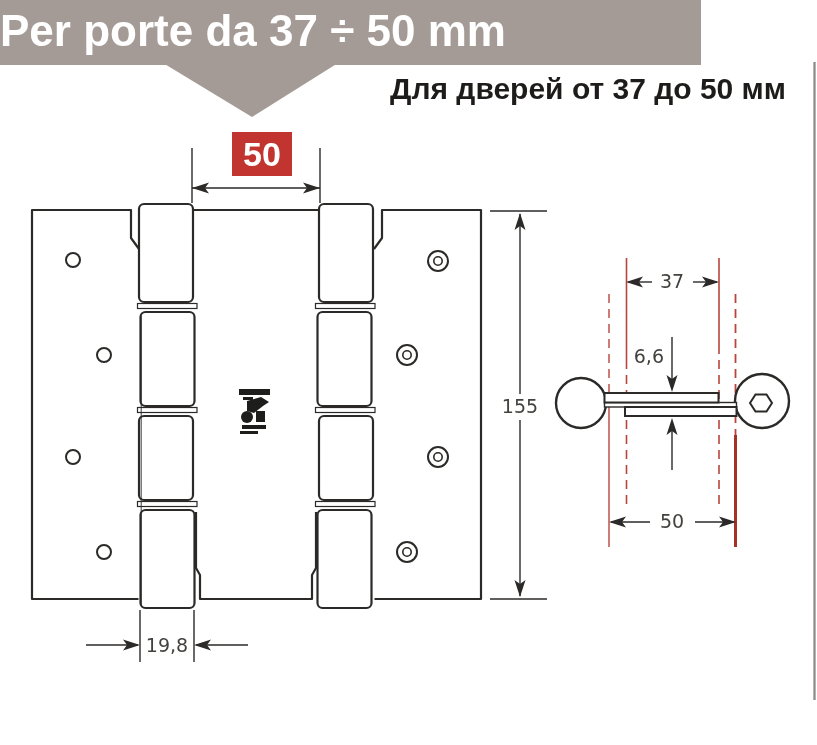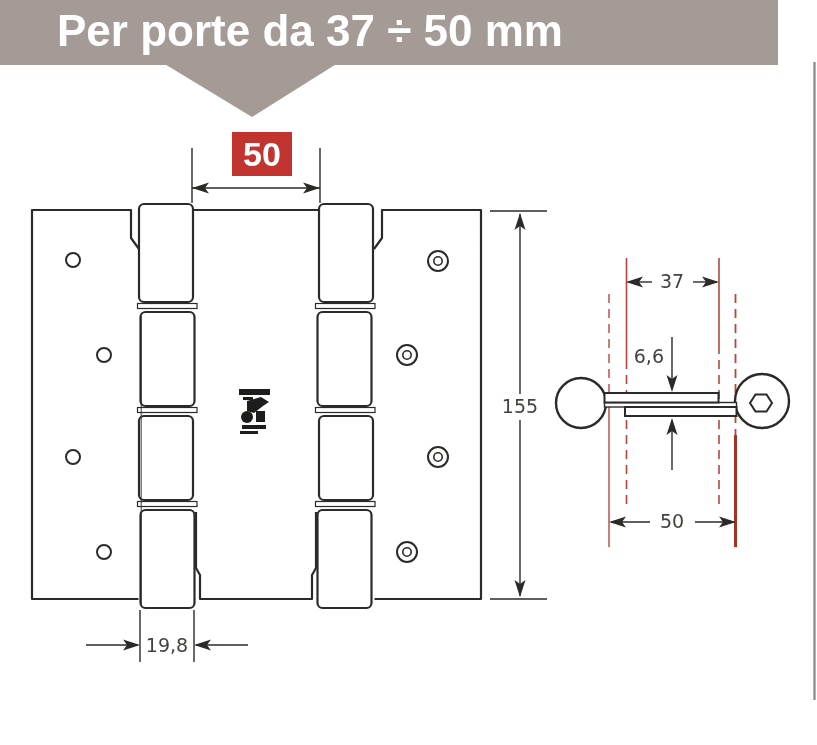--- a/index.html
+++ b/index.html
@@ -1,35 +1,36 @@
 <!DOCTYPE html>
 <html><head>
 <meta charset="utf-8">
 <style>
   html,body{margin:0;padding:0;background:#ffffff;}
   .page{position:relative;width:817px;height:745px;background:#ffffff;overflow:hidden;
         font-family:"Liberation Sans",sans-serif;}
-  .banner{position:absolute;left:0;top:0;width:778px;height:65px;background:#a49b97;
+  .banner{position:absolute;left:0;top:0;width:701px;height:65px;background:#a49b97;
           color:#ffffff;font-size:44px;font-weight:bold;line-height:62px;
-          padding-left:57px;box-sizing:border-box;white-space:nowrap;z-index:2;}
+          box-sizing:border-box;white-space:nowrap;z-index:2;}
   .subtitle{position:absolute;top:72px;right:31px;color:#1d1c1a;font-size:30px;
             font-weight:bold;white-space:nowrap;z-index:2;}
   svg.drawing{position:absolute;left:0;top:0;z-index:1;}
   .dim-text{font-family:"DejaVu Sans",sans-serif;font-size:19px;fill:#44423e;}
   .badge-text{font-family:"Liberation Sans",sans-serif;font-size:34px;font-weight:bold;fill:#ffffff;}
 </style>
 </head>
 <body>
 
 <div class="page">
 
   <div class="banner">
     <span>Per porte da 37 ÷ 50 mm</span>
   </div>
 
+  <div class="subtitle">Для дверей от 37 до 50 мм</div>
 
   <svg class="drawing" width="817" height="745" viewBox="0 0 817 745">
 
     <polygon points="163,63 338,63 252,117" fill="#a49b97"></polygon>
 
     <line x1="814.5" y1="62" x2="814.5" y2="700" stroke="#8f8b88" stroke-width="2.3"></line>
 
     <g>
 
       <g stroke="#2b2a28" stroke-width="2.2" fill="none" stroke-linejoin="round">

